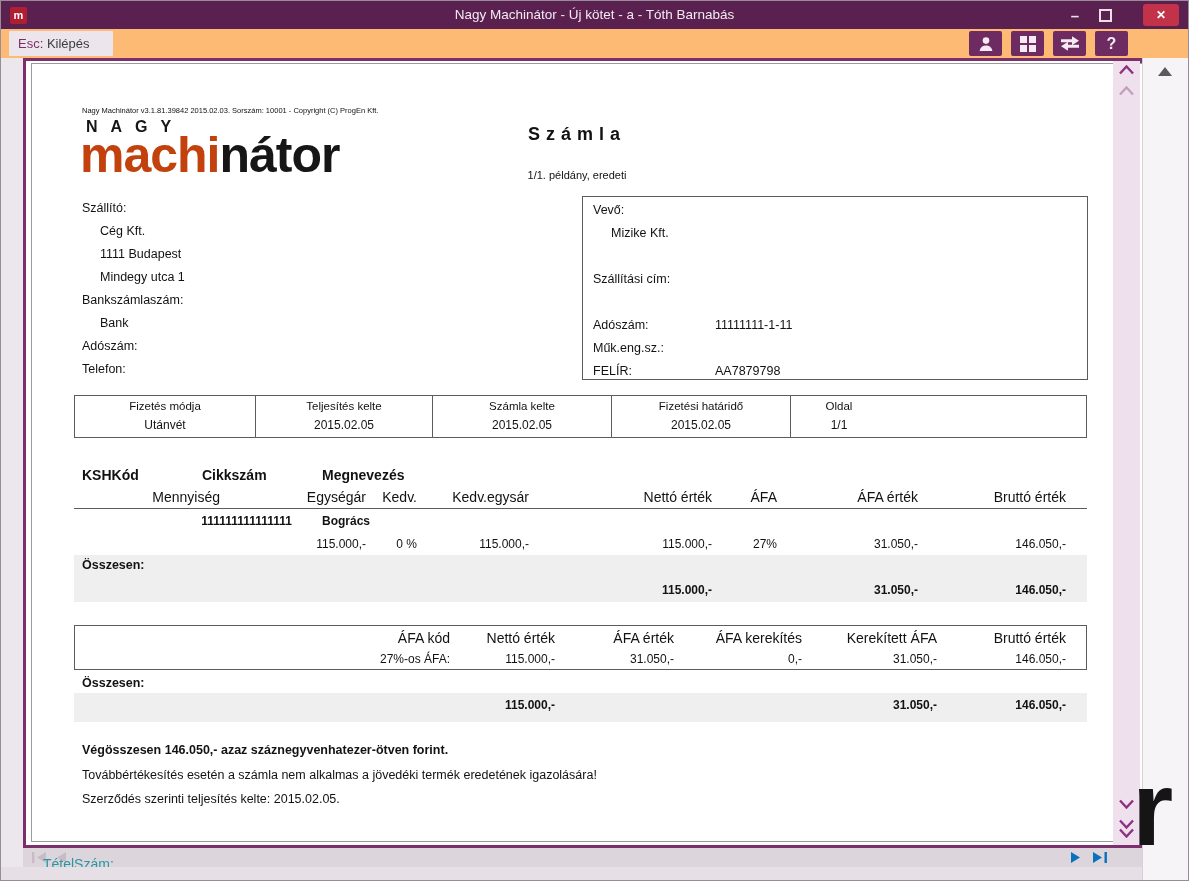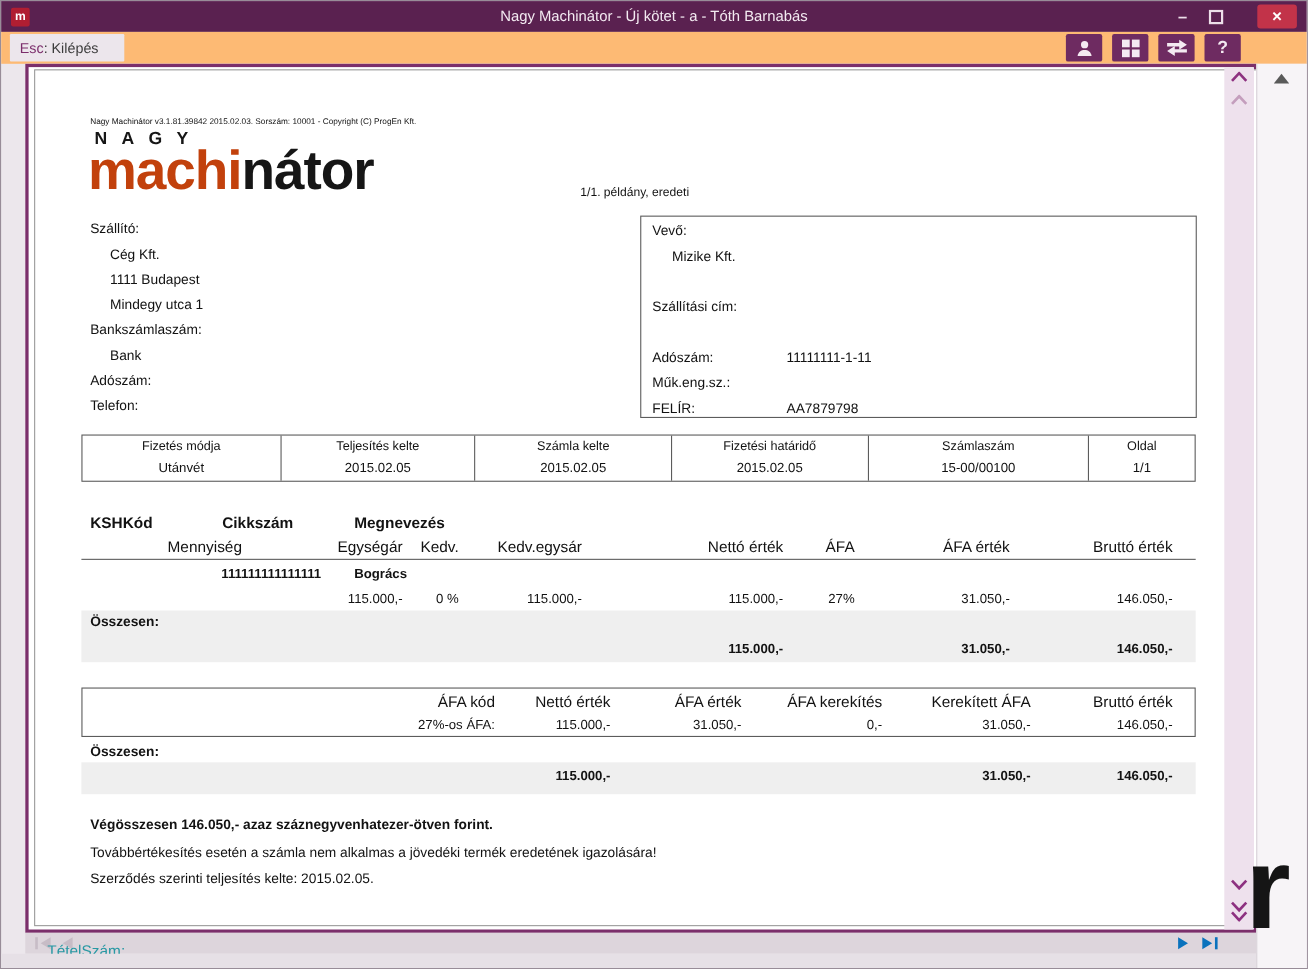--- a/index.html
+++ b/index.html
@@ -123,20 +123,21 @@
   <div class="frame"></div>
 
   <div class="page">
     <div class="ab fs7" style="left:50px;top:42px;">Nagy Machinátor v3.1.81.39842 2015.02.03. Sorszám: 10001 - Copyright (C) ProgEn Kft.</div>
 
     <div class="ab logo-top" style="left:54px;top:54px;">NAGY</div>
     <div class="ab logo-main" style="left:48px;top:66px;">
       <span class="logo-red">machi</span><span class="logo-dark">nátor</span>
     </div>
 
+    <div class="ab doc-title" style="left:420px;top:60px;">Számla</div>
     <div class="ab doc-sub" style="left:420px;top:105px;">1/1. példány, eredeti</div>
 
     <div class="ab lab" style="left:50px;top:137px;">Szállító:</div>
     <div class="ab lab" style="left:68px;top:160px;">Cég Kft.</div>
     <div class="ab lab" style="left:68px;top:183px;">1111 Budapest</div>
     <div class="ab lab" style="left:68px;top:206px;">Mindegy utca 1</div>
     <div class="ab lab" style="left:50px;top:229px;">Bankszámlaszám:</div>
     <div class="ab lab" style="left:68px;top:252px;">Bank</div>
     <div class="ab lab" style="left:50px;top:275px;">Adószám:</div>
     <div class="ab lab" style="left:50px;top:298px;">Telefon:</div>
@@ -162,24 +163,20 @@
         <div class="mv">2015.02.05</div>
       </div>
       <div class="mc" style="width:179px;">
         <div class="mh">Számla kelte</div>
         <div class="mv">2015.02.05</div>
       </div>
       <div class="mc" style="width:179px;">
         <div class="mh">Fizetési határidő</div>
         <div class="mv">2015.02.05</div>
       </div>
-      <div class="mc" style="width:201px;">
-        <div class="mh">Számlaszám</div>
-        <div class="mv">15-00/00100</div>
-      </div>
       <div class="mc" style="width:96px;">
         <div class="mh">Oldal</div>
         <div class="mv">1/1</div>
       </div>
     </div>
 
     <div class="ab rh b" style="left:50px;top:403px;width:80px;text-align:left;">KSHKód</div>
     <div class="ab rh b" style="left:170px;top:403px;width:90px;text-align:left;">Cikkszám</div>
     <div class="ab rh b" style="left:290px;top:403px;width:110px;text-align:left;">Megnevezés</div>
 

